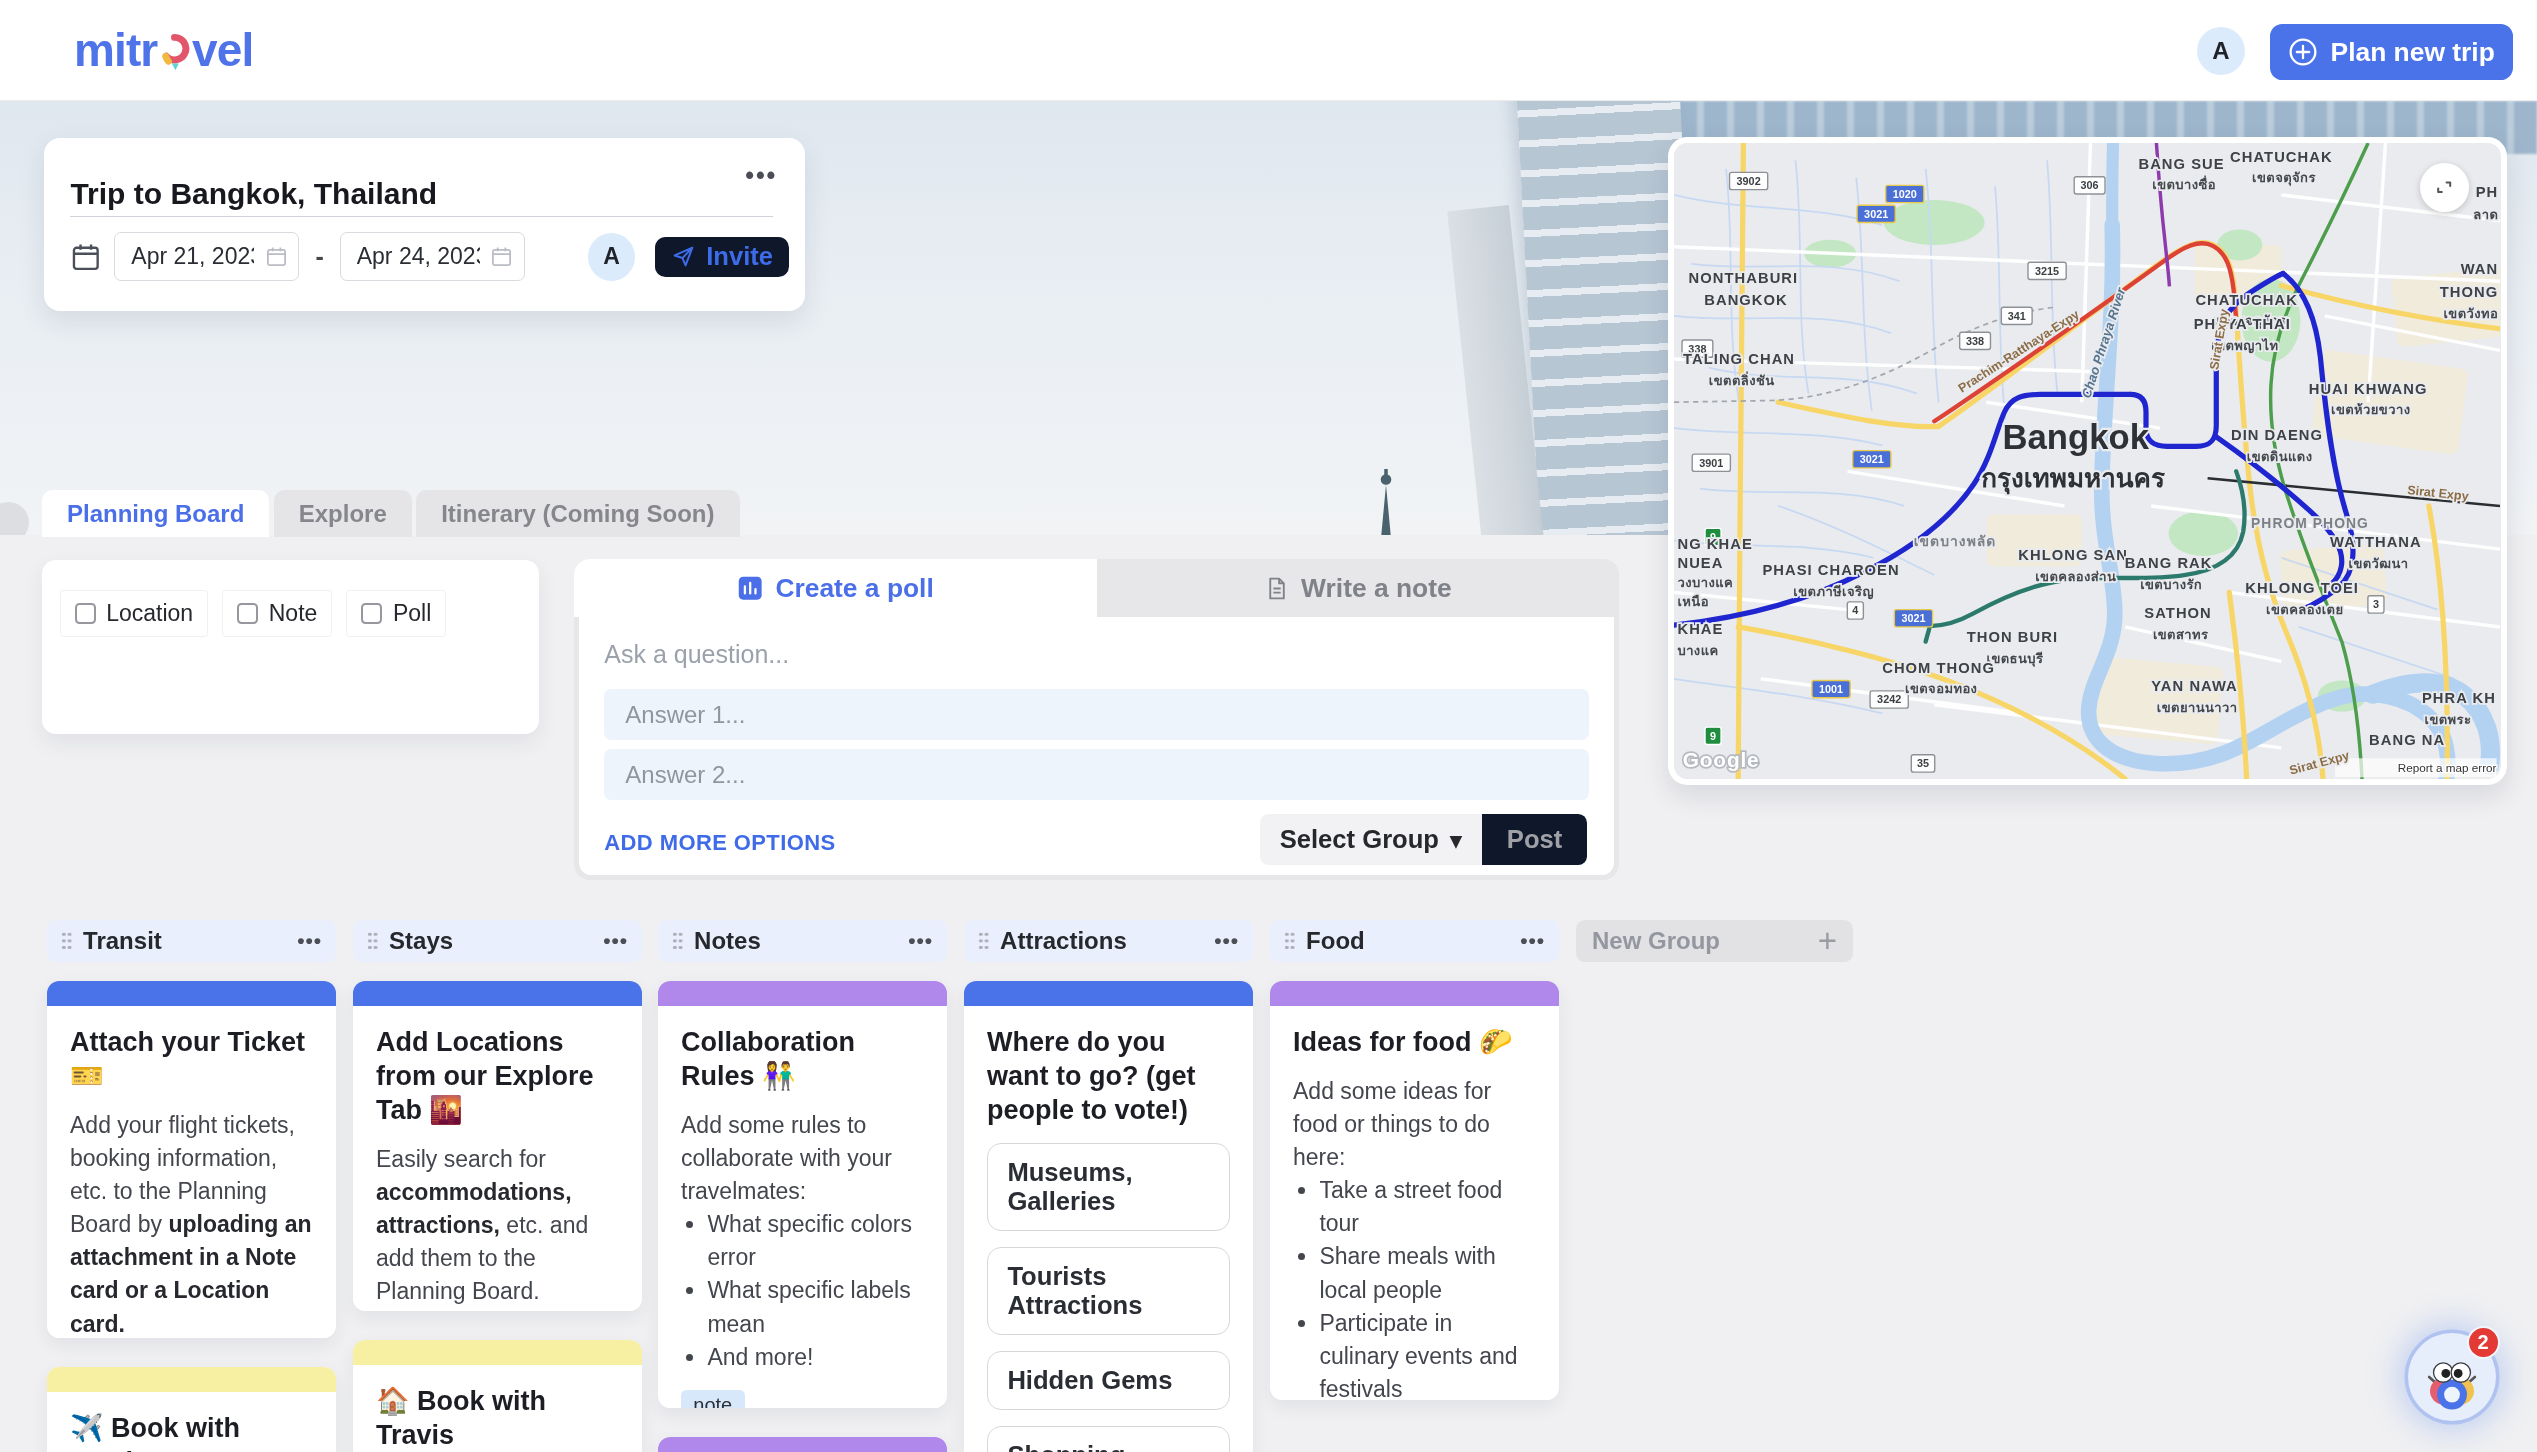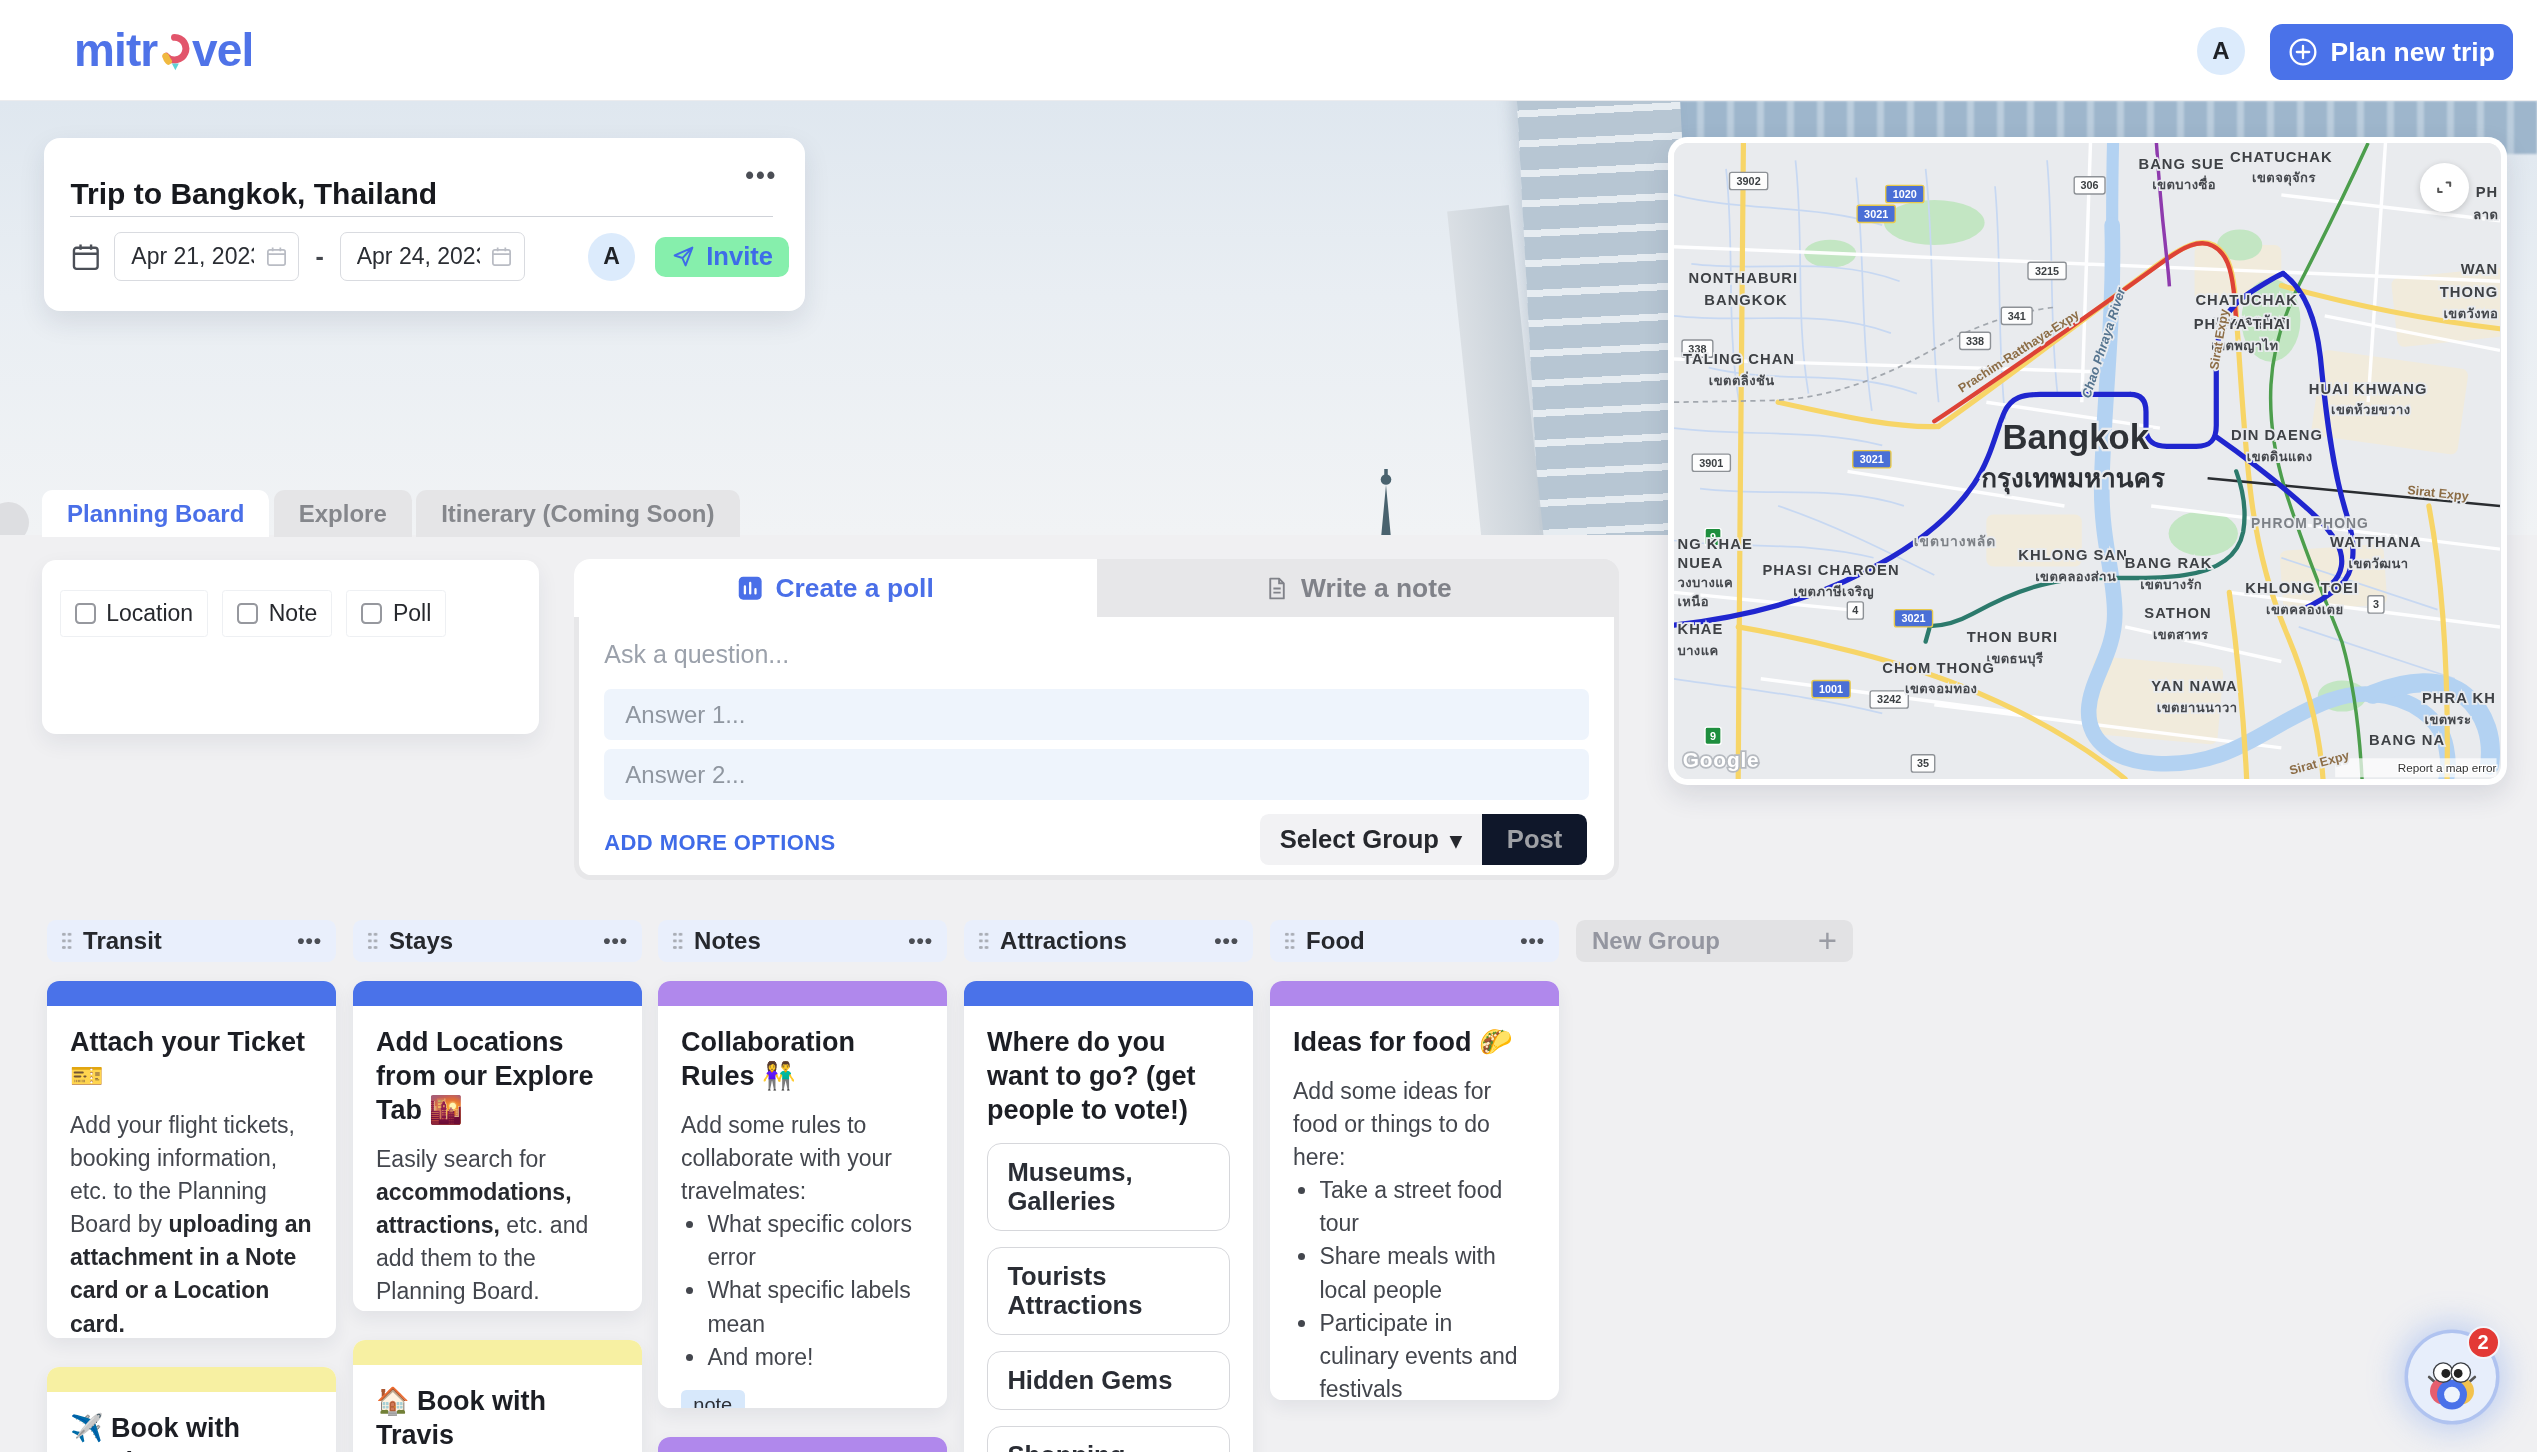--- a/index.html
+++ b/index.html
@@ -32,21 +32,21 @@
   .trip-title { position:absolute; left:26.4px; top:39px; font-size:30px; font-weight:700; color:#17191e; }
   .trip-dots { position:absolute; right:28px; top:23px; font-size:25px; font-weight:900; color:#4b4e55; letter-spacing:1.8px; cursor:pointer; }
   .trip-rule { position:absolute; left:25.6px; right:32px; top:78px; height:0; border-top:1.3px solid #cfd2d8; }
   .date-row { position:absolute; left:26.4px; top:92px; right:16px; height:53px; display:flex; align-items:center; }
   .cal-big { color:#4b4f57; margin-right:12.3px; }
   .date-box { width:187px; height:49px; border:1.3px solid #d9dbe0; border-radius:7px; display:flex; align-items:center; padding:0 10.6px 0 16px; gap:7px; }
   .date-box input { border:0; outline:0; width:123px; font-size:23px; color:#2a2d33; font-family:inherit; background:transparent; }
   .cal-small { color:#b9bcc4; margin-left:auto; }
   .date-dash { margin:0 16px; font-size:25px; color:#44474d; font-weight:700; }
   .trip-avatar { width:48px; height:48px; border-radius:50%; background:#dcebfc; display:flex; align-items:center; justify-content:center; font-size:23px; font-weight:700; color:#1f2227; margin-left:63px; }
-  .invite-btn { margin-left:19.4px; width:136px; height:40px; background:#86efac; border-radius:10.6px; display:flex; align-items:center; justify-content:center; gap:10.6px; color:#3e6ce8; font-size:25.6px; font-weight:700; cursor:pointer; }
+  .invite-btn { margin-left:19.4px; width:136px; height:40px; background:#0f172a; border-radius:10.6px; display:flex; align-items:center; justify-content:center; gap:10.6px; color:#3e6ce8; font-size:25.6px; font-weight:700; cursor:pointer; }
 
   
   .map-card { position:absolute; left:1668px; top:137px; width:839px; height:648px; background:#fff; border-radius:19.4px; box-shadow:0 10.6px 26.4px rgba(30,40,70,.12); padding:6.2px; z-index:20; }
   .map-clip { width:100%; height:100%; border-radius:14px; overflow:hidden; position:relative; background:#e9ebee; }
   .map-clip svg { display:block; }
   .map-expand { position:absolute; right:32px; top:19.4px; width:49px; height:49px; background:#fff; border-radius:50%; box-shadow:0 1.8px 7px rgba(0,0,0,.18); display:flex; align-items:center; justify-content:center; cursor:pointer; }
   svg text { font-family:"Liberation Sans","DejaVu Sans",sans-serif; paint-order:stroke; stroke:#e9ebee; stroke-width:4px; }
   svg text.d  { font-size:17px; font-weight:700; fill:#3e4145; letter-spacing:1.2px; }
   svg text.t  { font-size:15px; font-weight:600; fill:#44474c; letter-spacing:.5px; }
   svg text.d2 { font-size:16px; font-weight:700; fill:#7c8086; letter-spacing:1.2px; }

